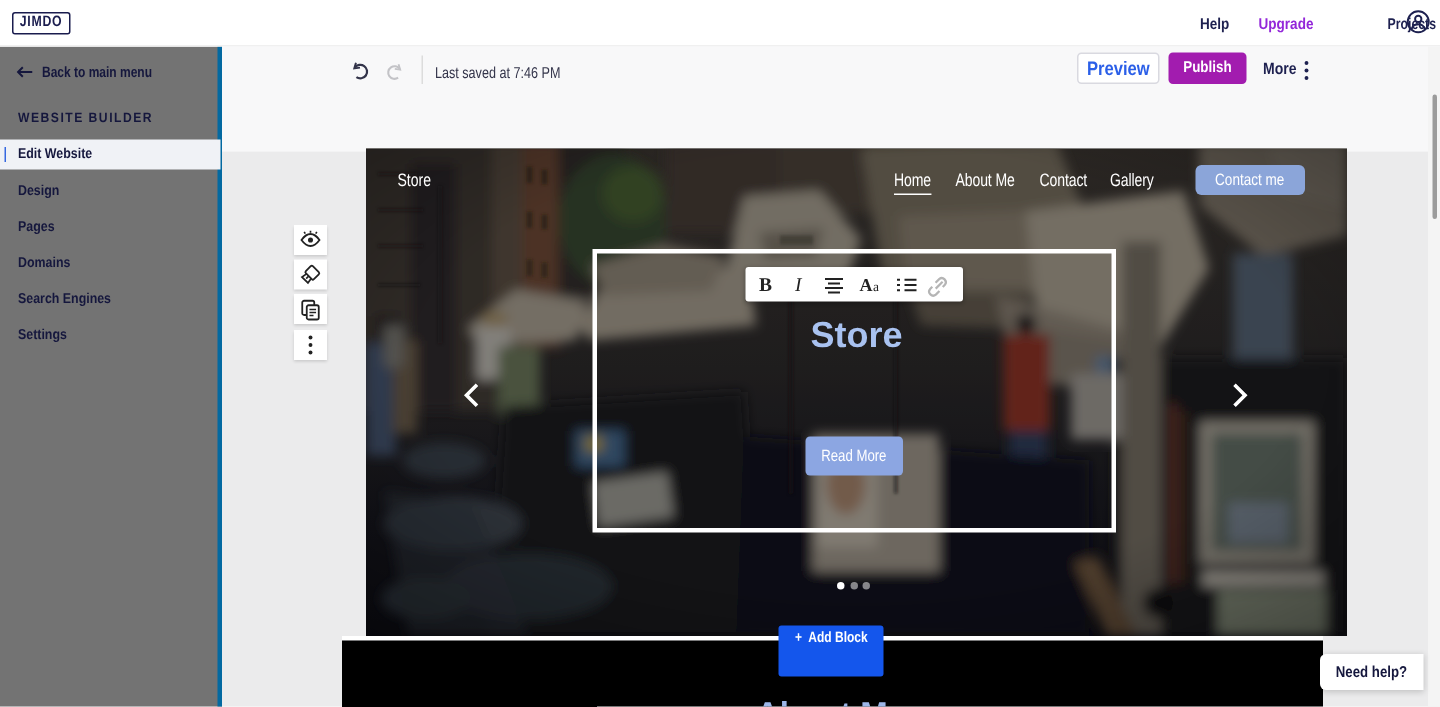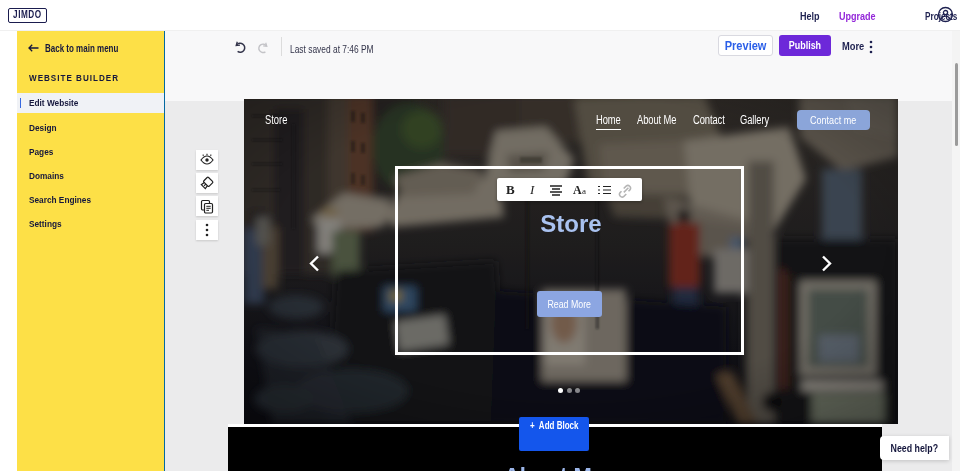--- a/index.html
+++ b/index.html
@@ -15,40 +15,40 @@
     font-weight:bold; letter-spacing:0.6px; text-align:center; line-height:12px; }
   #logo span { display:inline-block; transform:scaleX(.82); transform-origin:50% 50%; }
   .hlink { position:absolute; top:10px; font-size:10.5px; font-weight:bold; color:#1e2150; white-space:nowrap;}
   .hlink span { display:inline-block; transform:scaleX(.86); transform-origin:0 50%; }
 
   
   #band { position:absolute; left:147px; top:31px; width:813px; height:70px; background:#f8f8f9; z-index:1;}
   #canvas { position:absolute; left:147px; top:101px; width:813px; height:370px; background:#ebebec; z-index:1;}
 
   
-  #sidebar { position:absolute; left:17px; top:31px; width:148px; height:440px; background:#fde047;
-    border-right:1px solid #0369a1; z-index:20; color:#15173d; }
+  #sidebar { position:absolute; left:0; top:31px; width:148px; height:440px; background:#737373;
+    border-right:3px solid #0369a1; z-index:20; color:#15173d; }
   #back { position:absolute; left:28px; top:12px; font-size:10px; font-weight:bold; white-space:nowrap;}
   #back span { display:inline-block; transform:scaleX(.8); transform-origin:0 50%; }
   #wb { position:absolute; left:12px; top:41.5px; font-size:9px; font-weight:bold; letter-spacing:1.1px; white-space:nowrap;}
   #wb span { display:inline-block; transform:scaleX(.9); transform-origin:0 50%; }
   .sitem { position:absolute; left:12px; font-size:9.5px; font-weight:bold; white-space:nowrap; }
   .sitem span { display:inline-block; transform:scaleX(.87); transform-origin:0 50%; }
   #active-row { position:absolute; left:0; top:62px; width:147px; height:20px; background:#f0f2f6; }
   #active-bar { position:absolute; left:2.5px; top:67px; width:1.5px; height:10px; background:#3668e0; }
 
   
   #lastsaved { position:absolute; left:290px; top:43px; font-size:10.5px; color:#33344a; z-index:5; white-space:nowrap;}
   #lastsaved span { display:inline-block; transform:scaleX(.8); transform-origin:0 50%; }
   #sep1 { position:absolute; left:281px; top:37px; width:1px; height:19px; background:#dcdcdc; z-index:5; }
   #btn-preview { position:absolute; left:718px; top:35px; width:55px; height:21px; background:#fff;
     border:1px solid #d9d9e0; border-radius:3px; color:#2b5fe8; font-size:13px; font-weight:bold;
     text-align:center; line-height:19px; z-index:5; }
   #btn-preview span, #btn-publish span, #more span { display:inline-block; transform:scaleX(.85); transform-origin:50% 50%; }
-  #btn-publish { position:absolute; left:779px; top:35px; width:52px; height:21px; background:#6d28d9;
+  #btn-publish { position:absolute; left:779px; top:35px; width:52px; height:21px; background:#a21caf;
     border-radius:3px; color:#fff; font-size:10.5px; font-weight:bold; text-align:center; line-height:21px; z-index:5;}
   #more { position:absolute; left:840px; top:40px; font-size:11px; font-weight:bold; color:#1e2150; z-index:5;}
 
   
   #pw { position:absolute; left:228px; top:68px; width:654px; height:403px; z-index:10; }
   #chrome { position:absolute; left:0; top:0; width:654px; height:32px; background:#fff; z-index:2; }
   #favbtn { position:absolute; left:14px; top:9px; width:67px; height:16px; border:1px solid #dcdce2;
     border-radius:2px; background:#fff; }
   #favbtn .j { position:absolute; left:7px; top:3.5px; width:9px; height:9px; background:#111;
     border-radius:2px; color:#fff; font-size:7px; font-weight:bold; text-align:center; line-height:9px; }

